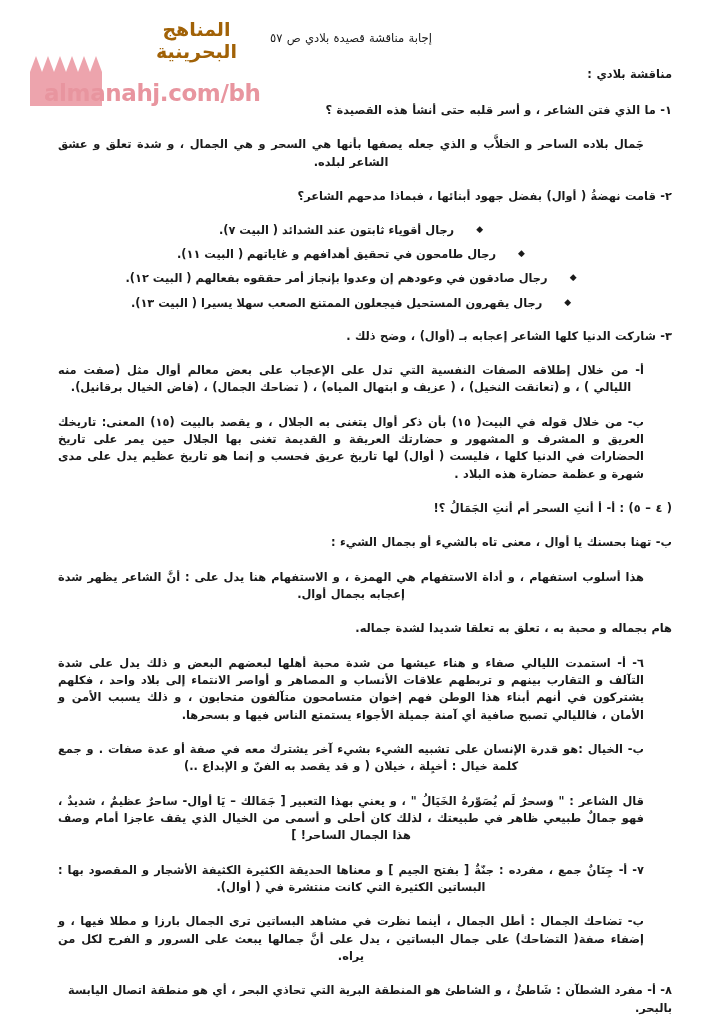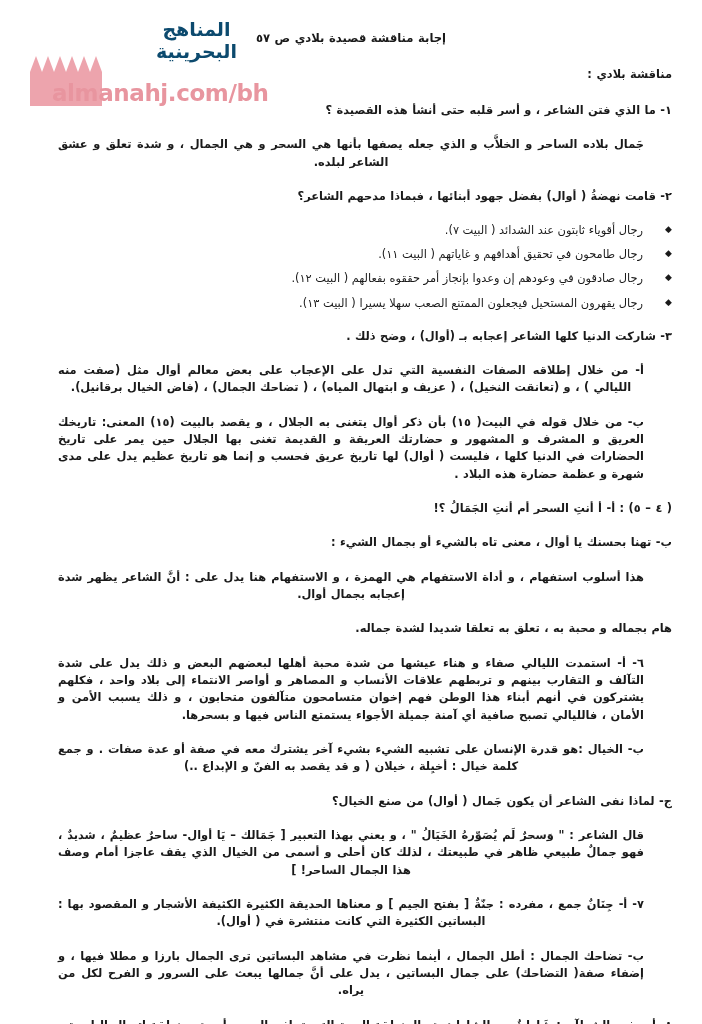--- a/index.html
+++ b/index.html
@@ -42,30 +42,30 @@
     width: 92px;
     height: 58px;
   }
   .wm-castle svg { display: block; }
   .wm-ar {
     position: absolute;
     right: 6px;
     top: 0;
     text-align: center;
     direction: rtl;
-    color: #0c4a6e;
+    color: #a16207;
     font-weight: bold;
     line-height: 1.18;
     font-size: 19px;
     letter-spacing: 0px;
   }
   .wm-ar span { display: block; white-space: nowrap; }
   .wm-url {
     position: absolute;
-    left: 24px;
+    left: 16px;
     top: 62px;
     color: #e8959f;
     font-weight: bold;
     font-size: 23px;
     letter-spacing: -0.4px;
     direction: ltr;
     white-space: nowrap;
   }
 
   
@@ -85,21 +85,21 @@
     margin: 0 0 13px 0;
     text-align: right;
     direction: rtl;
     word-spacing: 0.5px;
   }
   .justify { text-align: justify; text-align-last: right; }
   .just-center { text-align: justify; text-align-last: center; }
 
   .title {
     text-align: center;
-    font-weight: bold;
+    font-weight: normal;
     font-size: 11.6px;
     margin-bottom: 18px;
   }
 
   .sub-title {
     font-weight: bold;
     margin-bottom: 19px;
   }
 
   .q {
@@ -113,23 +113,24 @@
   }
 
   
   .bullets {
     list-style: none;
     margin: 0 0 16px 0;
     padding: 0;
   }
   .bullets li {
     font-size: 11.4px;
-    font-weight: normal;
+    font-weight: bold;
     line-height: 1.5;
     margin-bottom: 7px;
+    text-align: center;
     direction: rtl;
     position: relative;
   }
   .bullets li .bul {
     display: inline-block;
     font-size: 9px;
     vertical-align: 2px;
     margin-right: 0px;
     margin-left: 22px;
   }
@@ -184,21 +185,20 @@
     <div class="line ans justify">ب- من خلال قوله في البيت( ١٥) بأن ذكر أوال يتغنى به الجلال ، و يقصد بالبيت (١٥) المعنى: تاريخك العريق و المشرف و المشهور و حضارتك العريقة و القديمة تغنى بها الجلال حين يمر على تاريخ الحضارات في الدنيا كلها ، فليست ( أوال) لها تاريخ عريق فحسب و إنما هو تاريخ عظيم يدل على مدى شهرة و عظمة حضارة هذه البلاد .</div>
 
     <div class="line q">( ٤ – ٥) : أ- أ أنتِ السحر أم أنتِ الجَمَالُ ؟!</div>
     <div class="line q">ب- تهنا بحسنك يا أوال ، معنى تاه بالشيء أو بجمال الشيء :</div>
     <div class="line ans just-center">هذا أسلوب استفهام ، و أداة الاستفهام هي الهمزة ، و الاستفهام هنا يدل على : أنَّ الشاعر يظهر شدة إعجابه بجمال أوال.</div>
     <div class="line q">هام بجماله و محبة به ، تعلق به تعلقا شديدا لشدة جماله.</div>
 
     <div class="line ans justify">٦- أ-  استمدت الليالي صفاء و هناء عيشها من شدة محبة أهلها لبعضهم البعض و ذلك يدل على شدة التآلف و التقارب بينهم و تربطهم علاقات الأنساب و المصاهر و أواصر الانتماء إلى بلاد واحد ، فكلهم يشتركون في أنهم أبناء هذا الوطن فهم إخوان متسامحون متآلفون متحابون ، و ذلك يسبب الأمن و الأمان ، فالليالي تصبح صافية أي آمنة جميلة الأجواء يستمتع الناس فيها و بسحرها.</div>
     <div class="line ans just-center">ب-  الخيال :هو قدرة الإنسان على تشبيه الشيء بشيء آخر يشترك معه في صفة أو عدة صفات . و جمع كلمة خيال : أخيِلة ، خيلان ( و قد يقصد به الفنّ و الإبداع ..)</div>
 
-    <div class="line q">ج- لماذا نفى الشاعر أن يكون جَمال ( أوال) من صنع الخيال؟</div>
     <div class="line ans just-center">قال الشاعر : " وَسحرٌ لَم يُصَوِّرهُ الخَيَالُ " ، و يعني بهذا التعبير [ جَمَالك – يَا أوال- ساحرٌ عظيمٌ ، شديدٌ ، فهو جمالٌ طبيعي ظاهر في طبيعتك ، لذلك كان أحلى و أسمى من الخيال الذي يقف عاجزا أمام وصف هذا الجمال الساحر! ]</div>
 
     <div class="line ans just-center">٧- أ- جِنَانٌ جمع ، مفرده : جنّةٌ [ بفتح الجيم ] و معناها الحديقة الكثيرة الكثيفة الأشجار و المقصود بها : البساتين الكثيرة التي كانت منتشرة في  ( أوال).</div>
     <div class="line ans just-center">ب- تضاحك الجمال : أطل الجمال ، أينما نظرت في مشاهد البساتين ترى الجمال بارزا و مطلا فيها ، و إضفاء صفة( التضاحك) على جمال البساتين ، يدل على أنَّ جمالها يبعث على السرور و الفرح لكل من يراه.</div>
 
     <div class="line q">٨- أ- مفرد الشطآن : شَاطئٌ ، و الشاطئ هو المنطقة البرية التي تحاذي البحر ، أي هو منطقة اتصال اليابسة بالبحر.</div>
 
   </div>
 </div>
 

